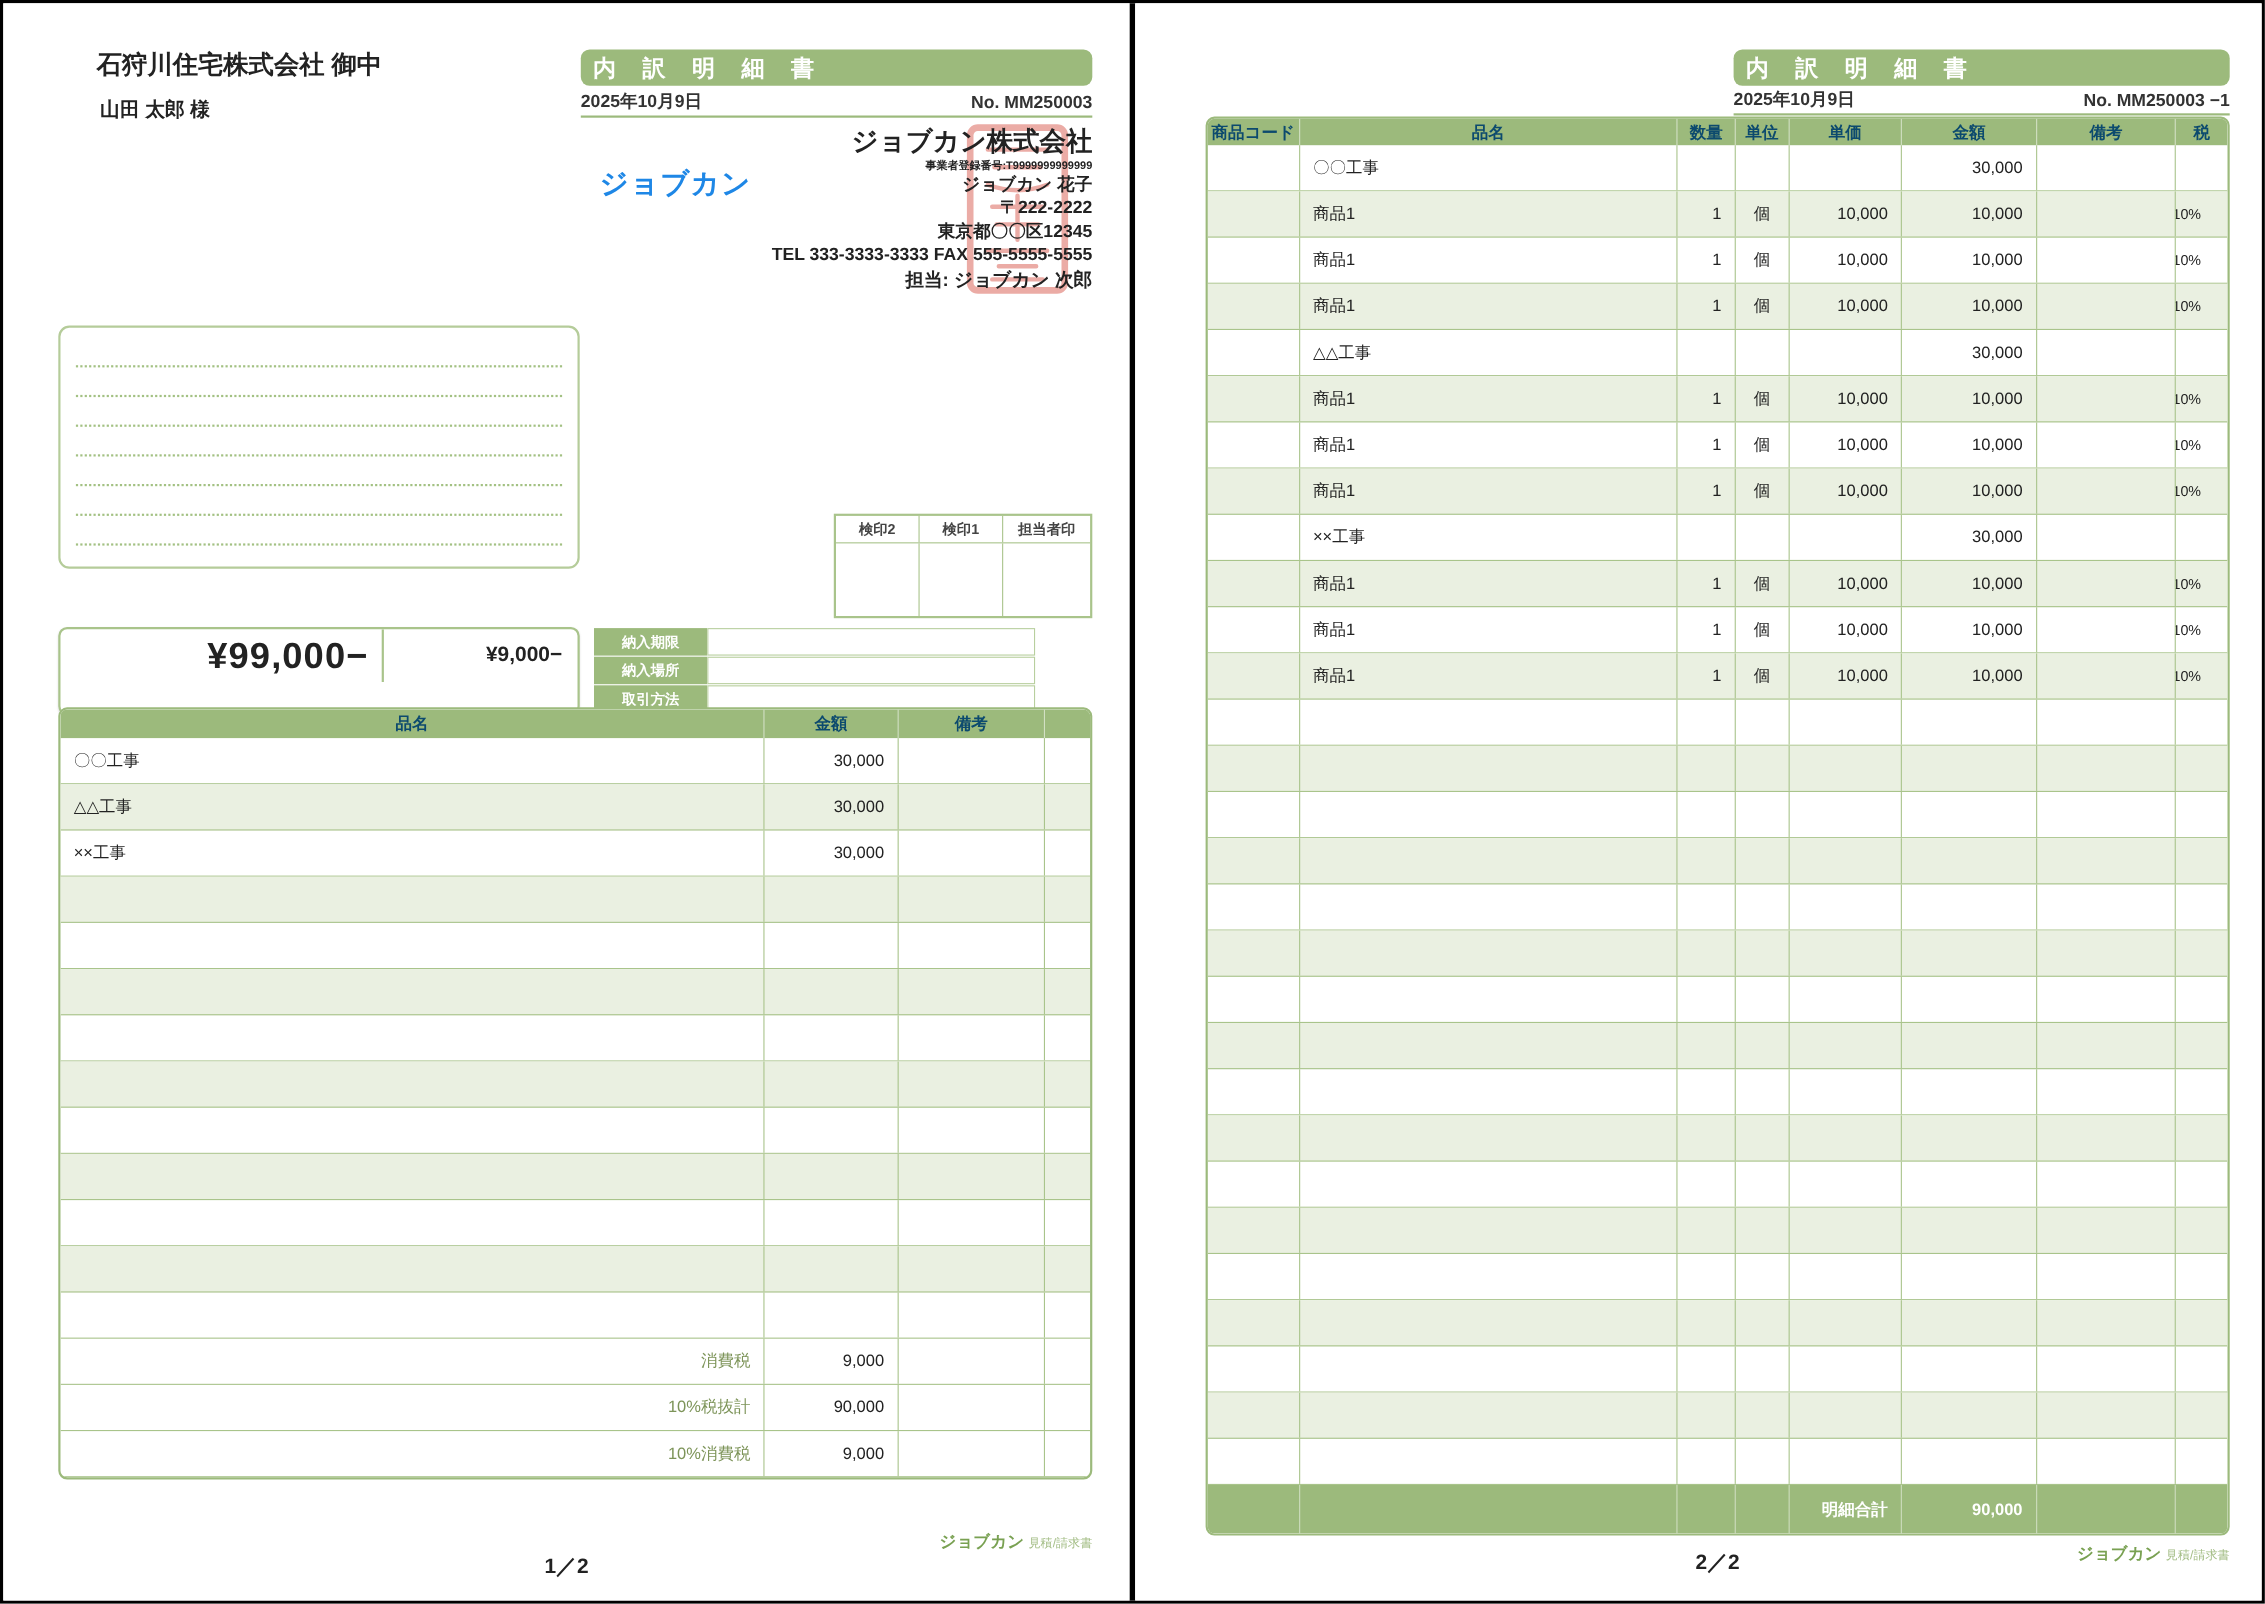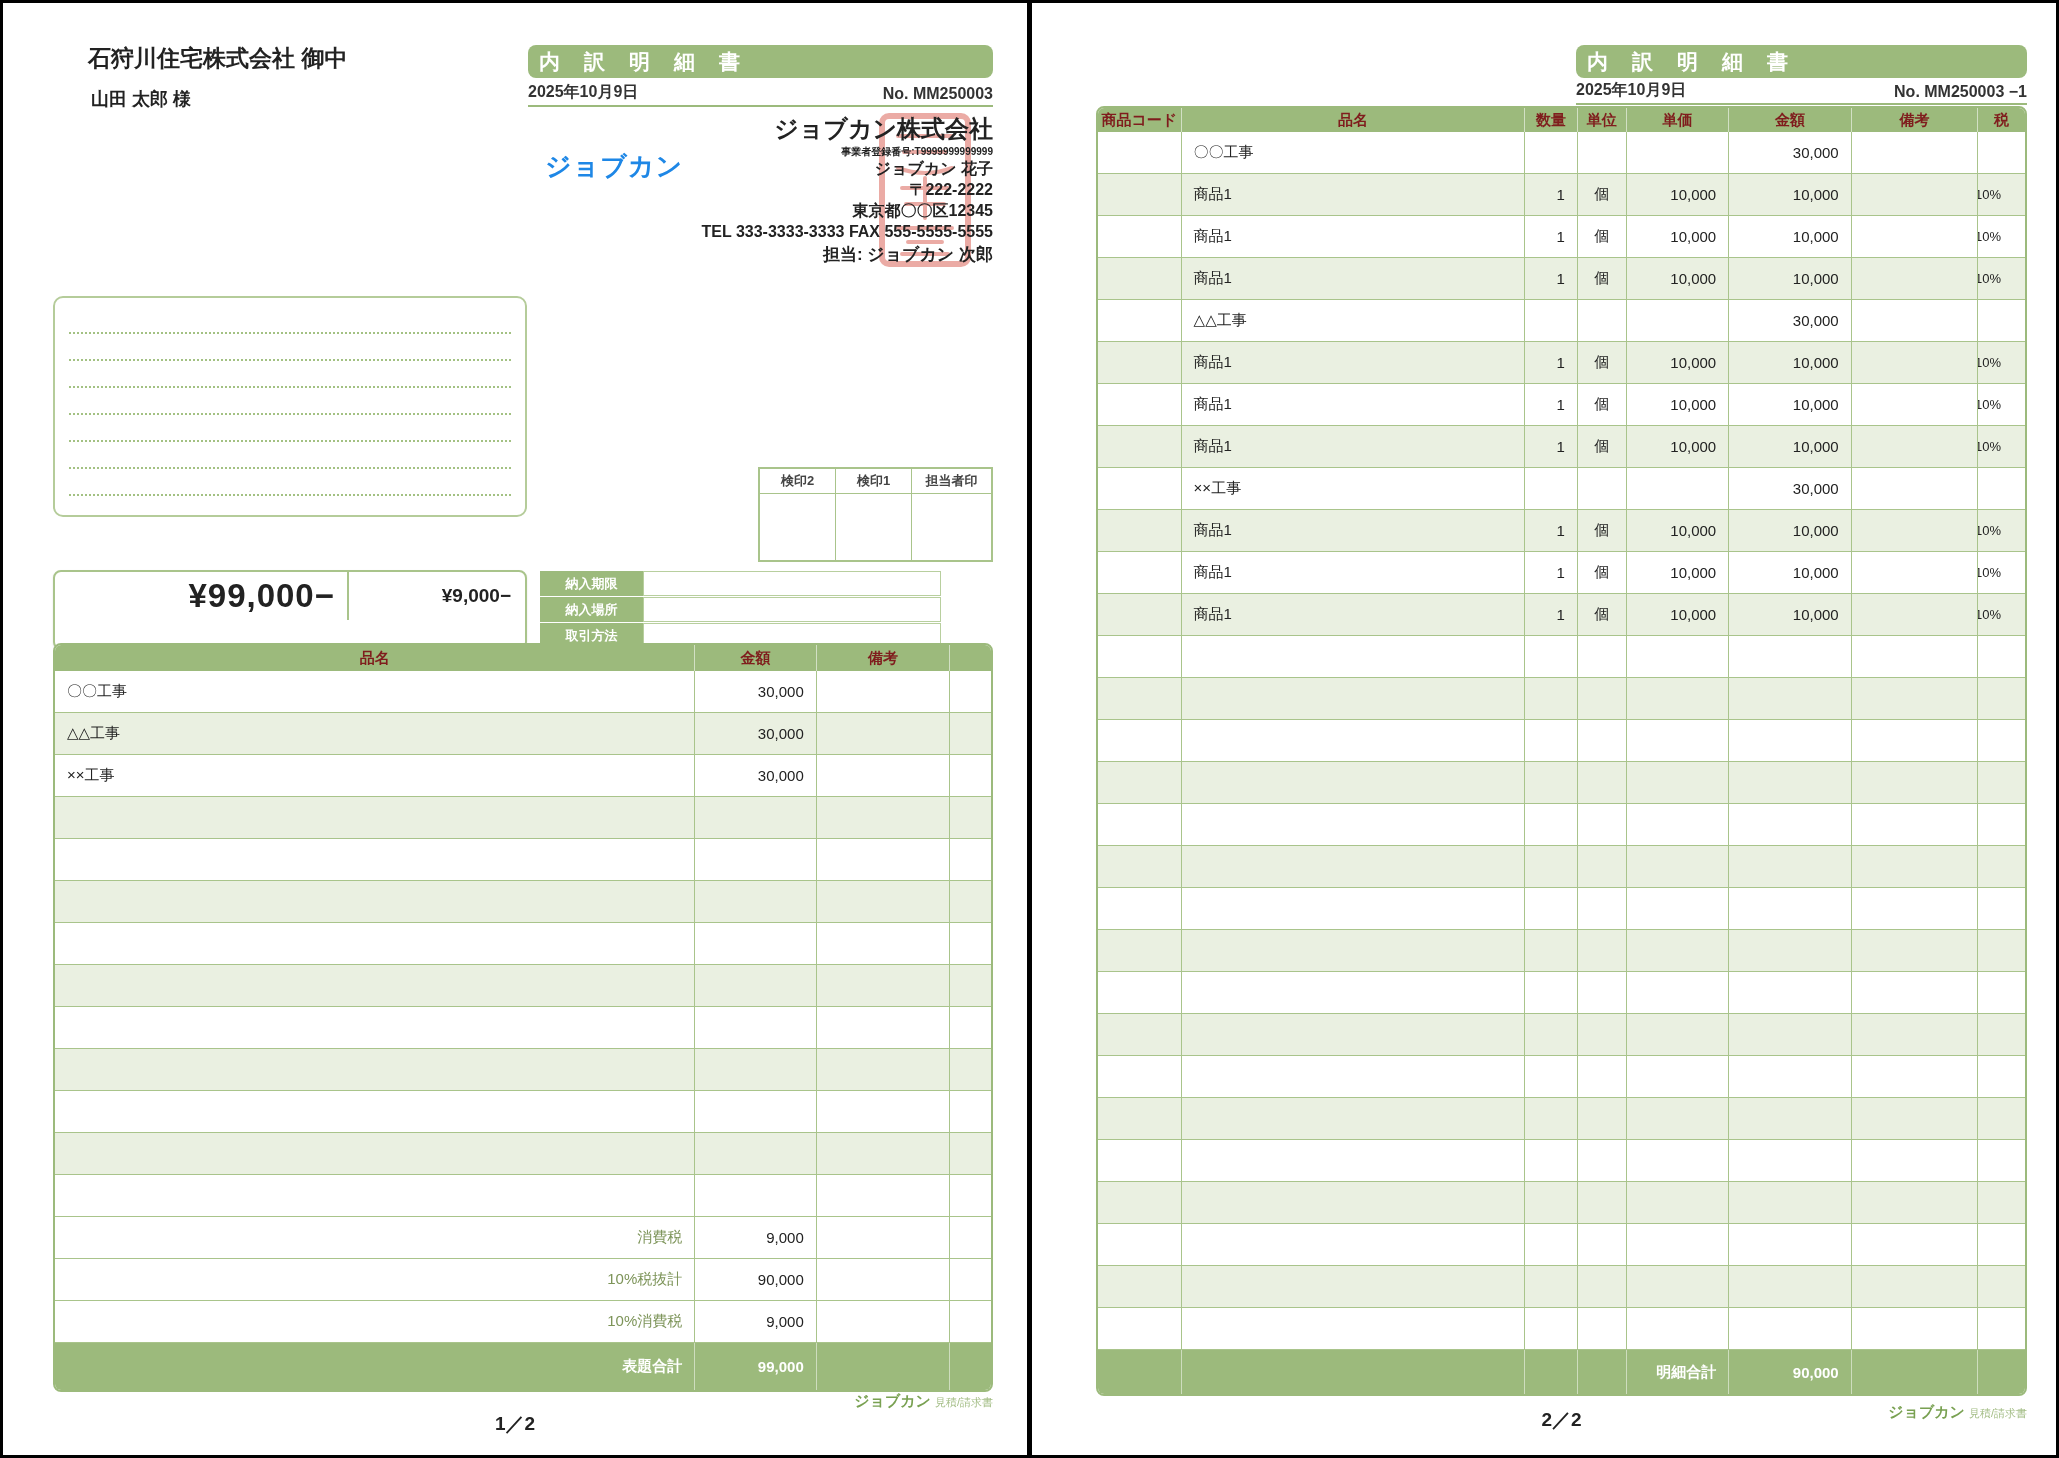--- a/index.html
+++ b/index.html
@@ -28,21 +28,21 @@
   .daterow{position:absolute;height:26px;border-bottom:2px solid var(--accent);
            display:flex;justify-content:space-between;align-items:flex-end;
            font-size:16px;font-weight:600;color:#333;padding-bottom:2px}
   .pagenum{position:absolute;text-align:center;font-size:19px;font-weight:600;color:#222}
   .footer{position:absolute;white-space:nowrap}
   .footer .brand{color:#79a152;font-weight:700;font-size:15px}
   .footer .doctype{color:#a3bd85;font-size:11px;margin-left:4px}
 
   
   .dtable{position:absolute;border:2px solid var(--accent);border-radius:8px;overflow:hidden;background:#fff}
-  .t-head{display:flex;background:var(--accent);color:#7f1d1d}
+  .t-head{display:flex;background:var(--accent);color:#0c4a6e}
   .t-head .th{display:flex;align-items:center;justify-content:center;font-size:15px;font-weight:600;
               border-right:1px solid rgba(255,255,255,.55)}
   .t-head .th:last-child{border-right:none}
   .tr{display:flex;height:42px;border-bottom:1px solid var(--border)}
   .tbody .tr:nth-child(even){background:var(--light)}
   .td{display:flex;align-items:center;font-size:15px;border-right:1px solid var(--border);overflow:hidden}
   .td:last-child{border-right:none}
   .td.l{padding-left:12px;justify-content:flex-start}
   .td.r{padding-right:12px;justify-content:flex-end}
   .td.c{justify-content:center}
@@ -307,26 +307,20 @@
           <div class="td c-note"></div>
           <div class="td c-last"></div>
         </div>
         <div class="tr">
           <div class="td r c-name sum-label">10%消費税</div>
           <div class="td r c-amt">9,000</div>
           <div class="td c-note"></div>
           <div class="td c-last"></div>
         </div>
       </div>
-      <div class="total-row">
-        <div class="td r c-name">表題合計</div>
-        <div class="td r c-amt">99,000</div>
-        <div class="td c-note"></div>
-        <div class="td c-last"></div>
-      </div>
     </div>
 
     <div class="footer" style="right:34px;top:1389px">
       <span class="brand">ジョブカン</span><span class="doctype">見積/請求書</span>
     </div>
     <div class="pagenum" style="left:0;width:100%;top:1408px">1／2</div>
   </div>
 
   <div class="divider"></div>
 

